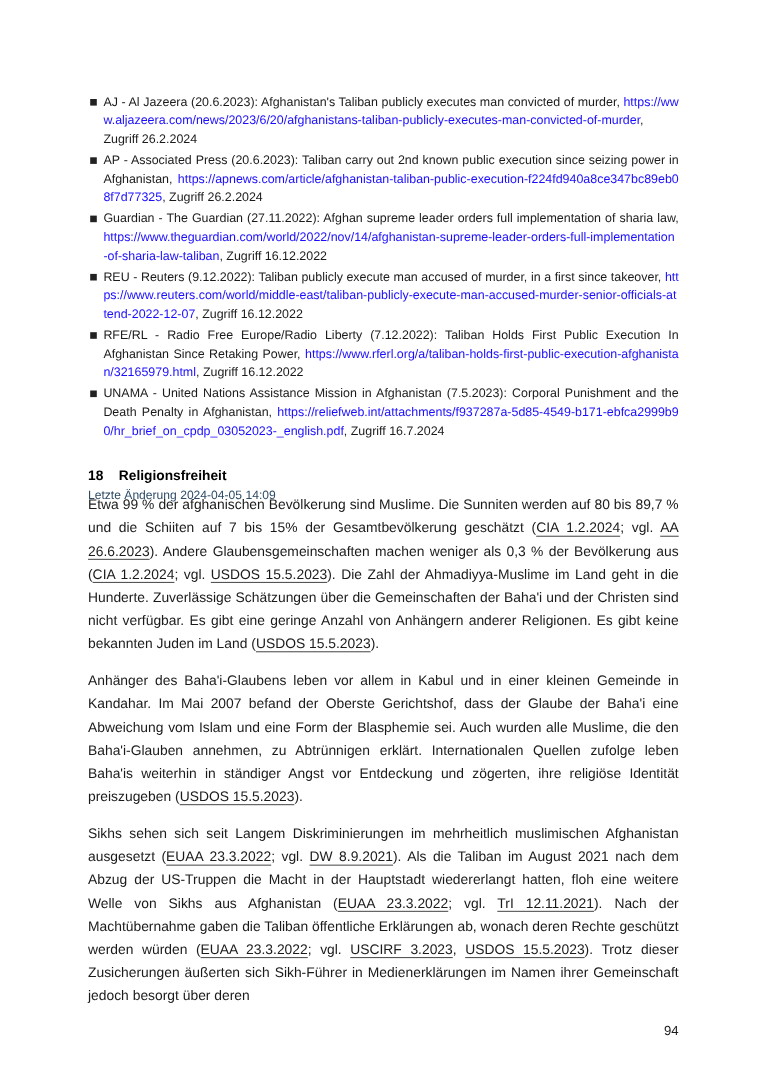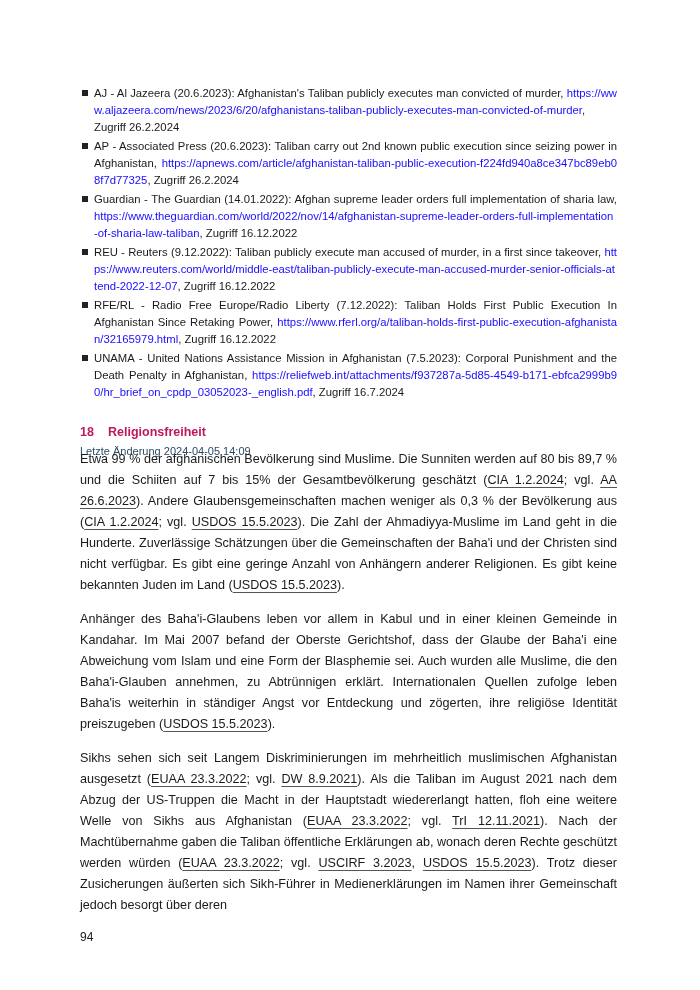--- a/index.html
+++ b/index.html
@@ -3,37 +3,37 @@
 <meta charset="utf-8">
 <style>
   html, body { margin: 0; padding: 0; background: #ffffff; }
   body { width: 700px; height: 990px; position: relative; overflow: hidden;
          font-family: "Liberation Sans", sans-serif; color: #1a1a1a; }
   .page { position: absolute; left: 80px; top: 0; width: 537px; }
   ul.sources { list-style: none; margin: 0; padding: 0; position: absolute; top: 85px; left: 14px; width: 523px; }
   ul.sources li { position: relative; font-size: 11.3px; line-height: 17px; margin: 0 0 2px 0; text-align: justify; }
   ul.sources li .bullet { position: absolute; left: -12px; top: 5px; width: 6px; height: 6px; background: #222; }
   a.lnk { color: #1a0dff; text-decoration: none; word-break: break-all; }
-  .heading { position: absolute; top: 425px; left: 0; font-size: 12.5px; font-weight: bold; color: #be185d; }
+  .heading { position: absolute; top: 425px; left: 0; font-size: 12.5px; font-weight: bold; color: #000000; }
   .heading .num { display: inline-block; width: 28px; }
   .updated { position: absolute; top: 445px; left: 0; font-size: 11px; color: #2c4a66; }
   .body-text { position: absolute; top: 449px; left: 0; width: 537px; }
   .body-text p { margin: 0 0 13px 0; font-size: 12.6px; line-height: 21px; text-align: justify; }
   .ref { text-decoration: underline; text-decoration-color: #555; text-underline-offset: 3px; }
-  .pagenum { position: absolute; top: 930px; left: 0; width: 537px; text-align: left; font-size: 12px; }
+  .pagenum { position: absolute; top: 930px; left: 0; width: 537px; text-align: right; font-size: 12px; }
 </style>
 </head>
 <body>
 
 <div class="page">
 
   <ul class="sources">
     <li><span class="bullet"></span><span>AJ - Al Jazeera (20.6.2023): Afghanistan's Taliban publicly executes man convicted of murder, </span><a class="lnk">https://www.aljazeera.com/news/2023/6/20/afghanistans-taliban-publicly-executes-man-convicted-of-murder</a><span>, Zugriff 26.2.2024</span></li>
     <li><span class="bullet"></span><span>AP - Associated Press (20.6.2023): Taliban carry out 2nd known public execution since seizing power in Afghanistan, </span><a class="lnk">https://apnews.com/article/afghanistan-taliban-public-execution-f224fd940a8ce347bc89eb08f7d77325</a><span>, Zugriff 26.2.2024</span></li>
-    <li><span class="bullet"></span><span>Guardian - The Guardian (14.01.2022): Afghan supreme leader orders full implementation of sharia law, </span><a class="lnk">https://www.theguardian.com/world/2022/nov/14/afghanistan-supreme-leader-orders-full-implementation-of-sharia-law-taliban</a><span>, Zugriff 16.12.2022</span></li>
+    <li><span class="bullet"></span><span>Guardian - The Guardian (27.11.2022): Afghan supreme leader orders full implementation of sharia law, </span><a class="lnk">https://www.theguardian.com/world/2022/nov/14/afghanistan-supreme-leader-orders-full-implementation-of-sharia-law-taliban</a><span>, Zugriff 16.12.2022</span></li>
     <li><span class="bullet"></span><span>REU - Reuters (9.12.2022): Taliban publicly execute man accused of murder, in a first since takeover, </span><a class="lnk">https://www.reuters.com/world/middle-east/taliban-publicly-execute-man-accused-murder-senior-officials-attend-2022-12-07</a><span>, Zugriff 16.12.2022</span></li>
     <li><span class="bullet"></span><span>RFE/RL - Radio Free Europe/Radio Liberty (7.12.2022): Taliban Holds First Public Execution In Afghanistan Since Retaking Power, </span><a class="lnk">https://www.rferl.org/a/taliban-holds-first-public-execution-afghanistan/32165979.html</a><span>, Zugriff 16.12.2022</span></li>
     <li><span class="bullet"></span><span>UNAMA - United Nations Assistance Mission in Afghanistan (7.5.2023): Corporal Punishment and the Death Penalty in Afghanistan, </span><a class="lnk">https://reliefweb.int/attachments/f937287a-5d85-4549-b171-ebfca2999b90/hr_brief_on_cpdp_03052023-_english.pdf</a><span>, Zugriff 16.7.2024</span></li>
   </ul>
 
   <div class="heading">
     <span class="num">18</span><span>Religionsfreiheit</span>
   </div>
   <div class="updated">Letzte Änderung 2024-04-05 14:09</div>
 

